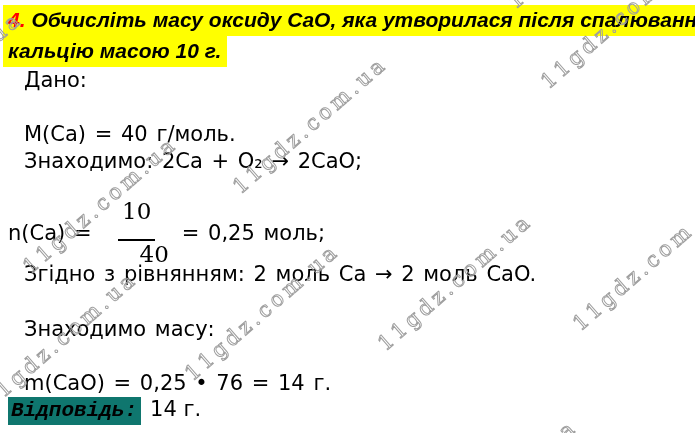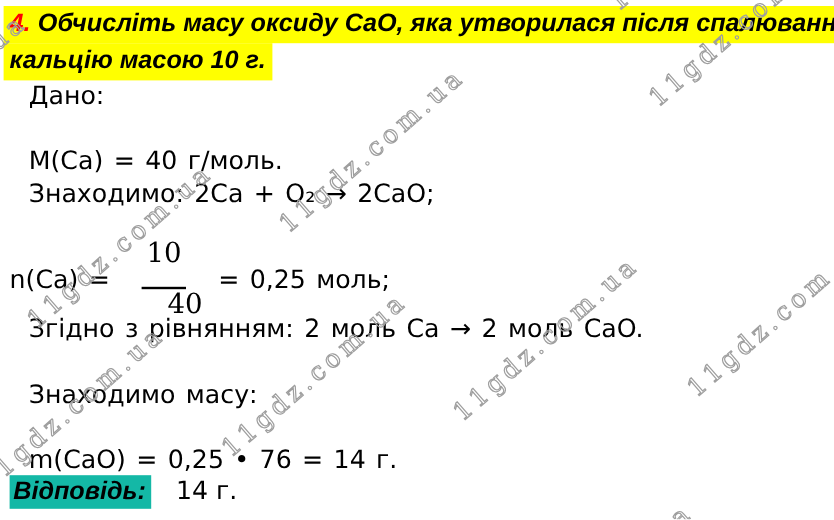--- a/index.html
+++ b/index.html
@@ -40,26 +40,26 @@
     display:inline-flex;flex-direction:column;align-items:center;
     font-family:"DejaVu Serif",serif;
     font-size:23px;line-height:1.1;
     margin:0 9px;
   }
   .frac .fnum{border-bottom:2px solid #000;padding:0 4px 14px 4px;}
   .frac .fden{padding:1px 4px 0 4px;margin-left:35px;}
   
   .answer{position:absolute;left:8px;top:397px;font-size:21px;white-space:nowrap;z-index:2;}
   .answer-label{
-    background:#14b8a6;
-    font-family:Liberation Sans, sans-serif;
+    background:#0f766e;
+    font-family:Liberation Mono, monospace;
     font-style:italic;font-weight:bold;
     padding:2px 4px 3px 3px;
   }
-  .answer-value{margin-left:21px;}
+  .answer-value{margin-left:9px;}
   
   .wm-layer{position:absolute;inset:0;z-index:5;pointer-events:none;}
   .wm{
     position:absolute;
     white-space:nowrap;
     font-family:"DejaVu Serif",serif;
     font-size:21px;letter-spacing:4px;
     color:transparent;
     -webkit-text-stroke:1px #9e9e9e;
     transform:translate(-50%,-50%) rotate(-41deg);

